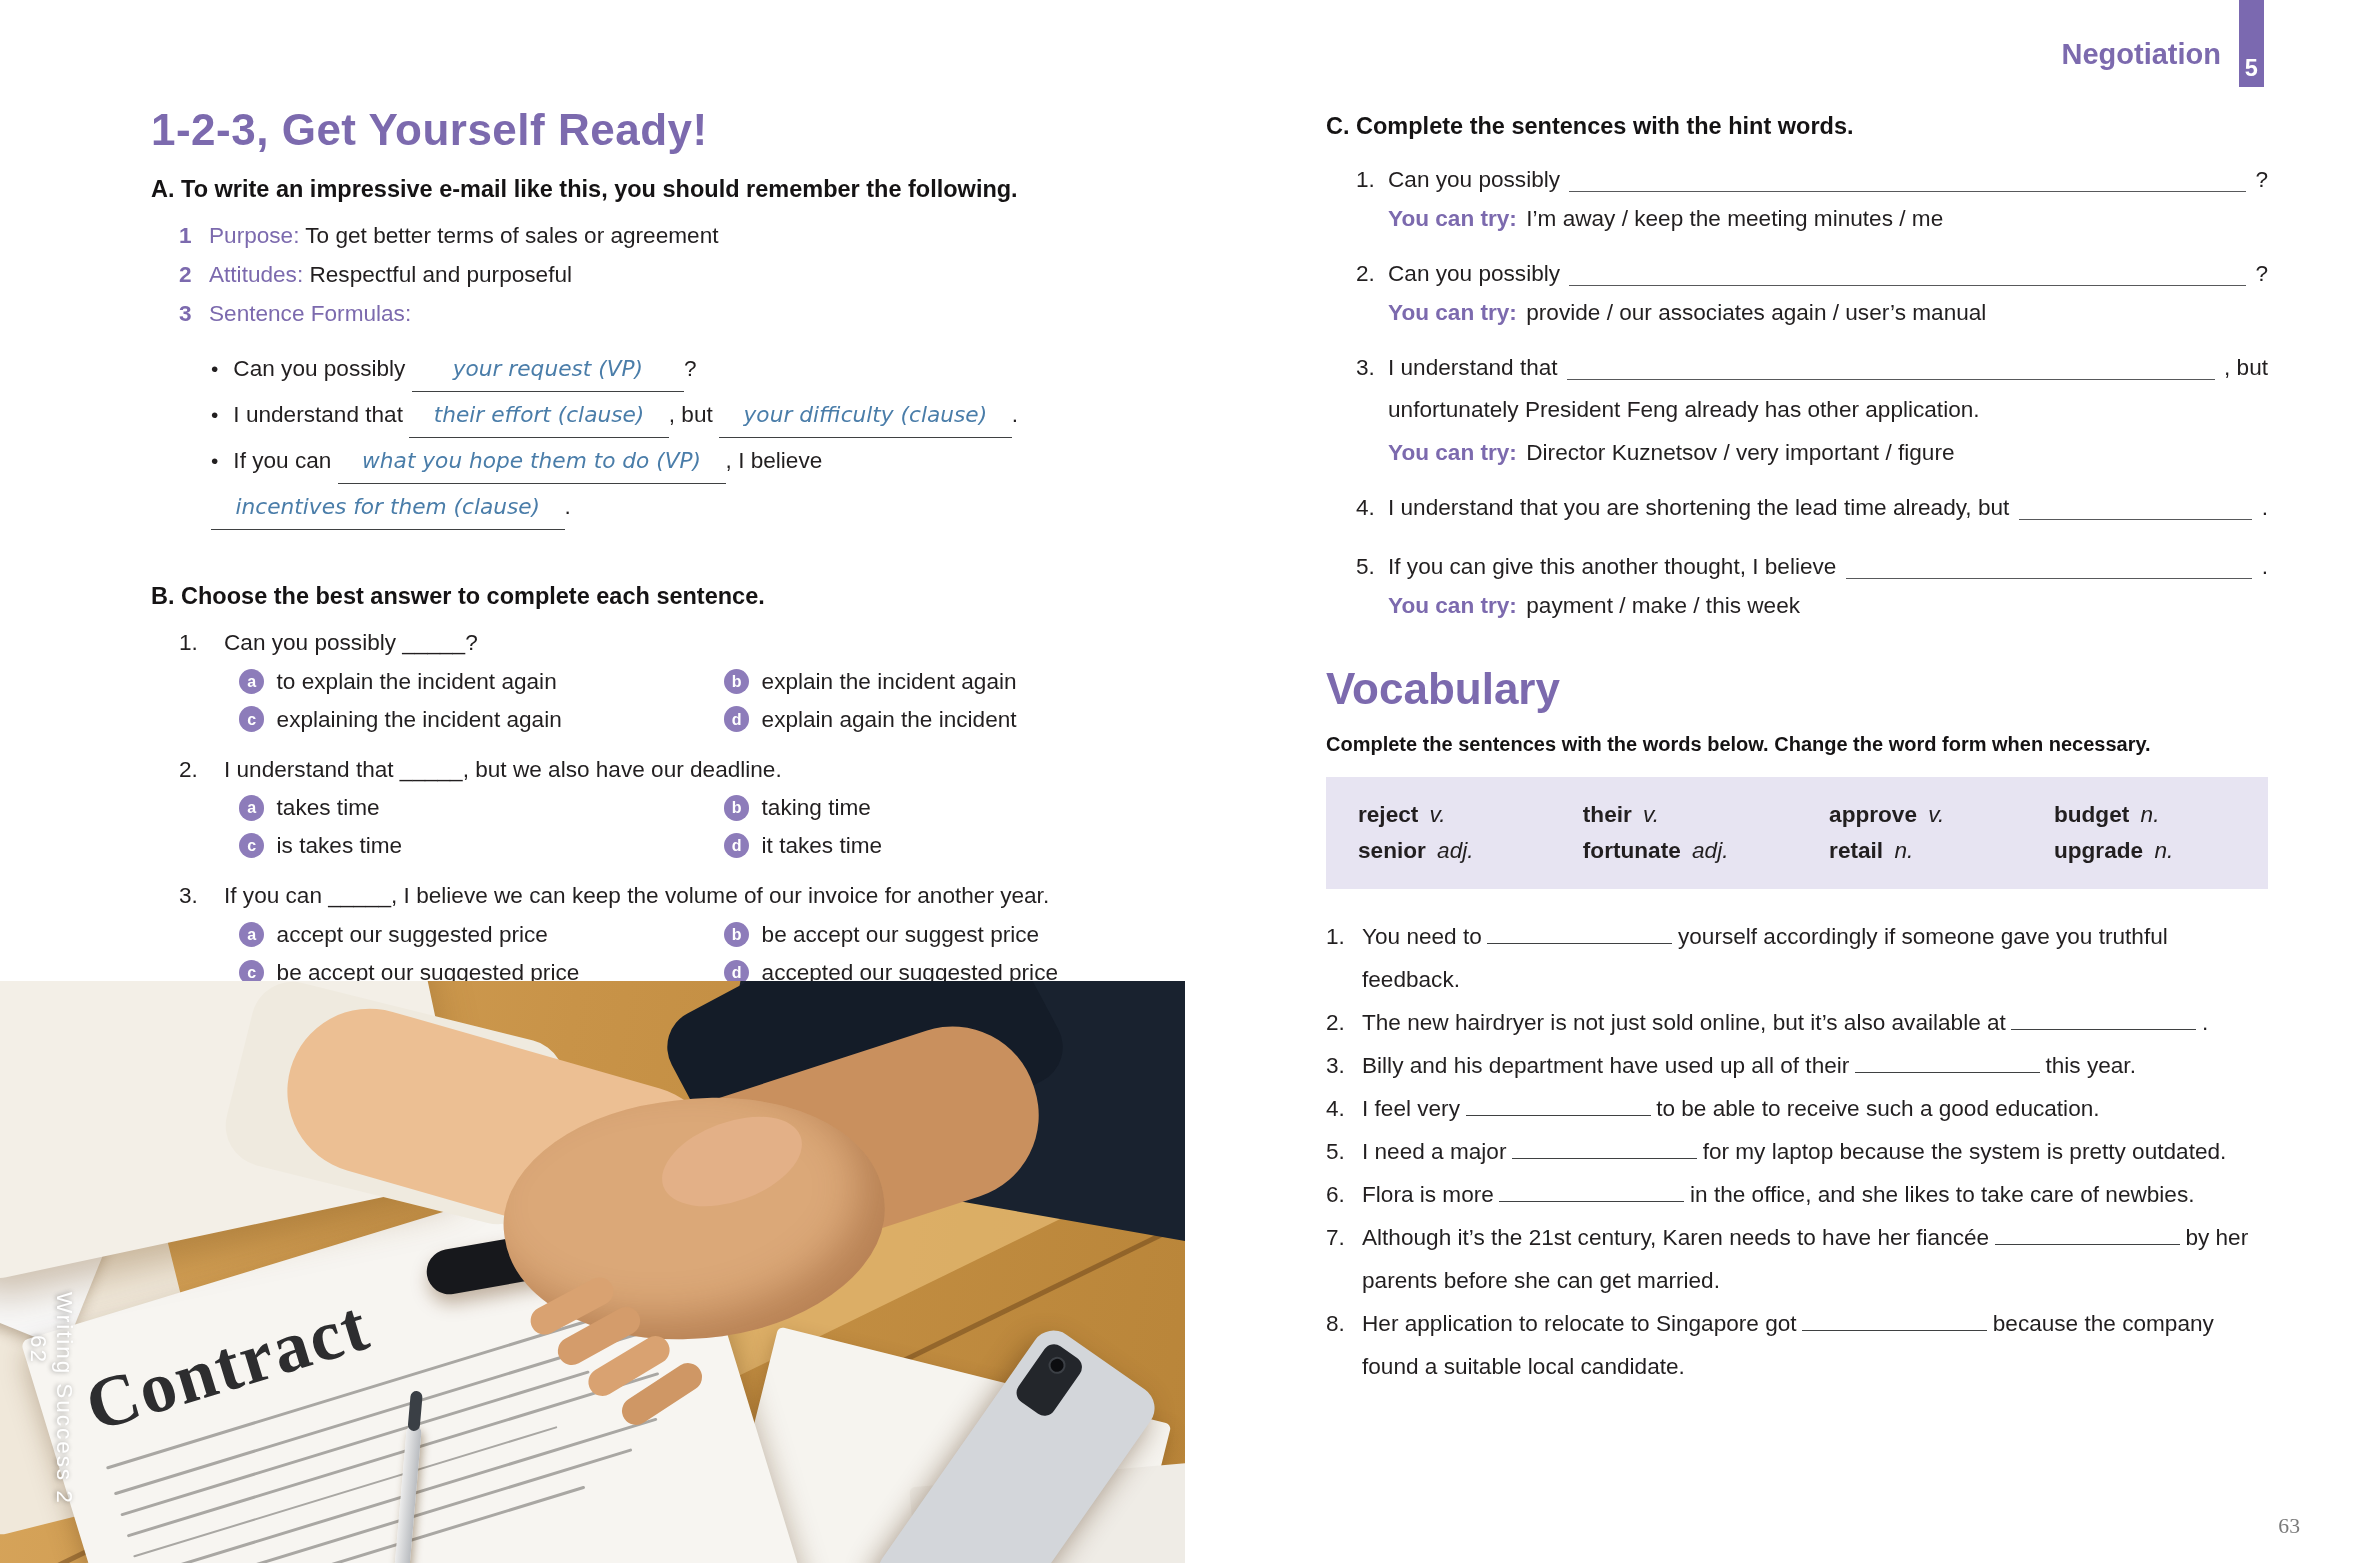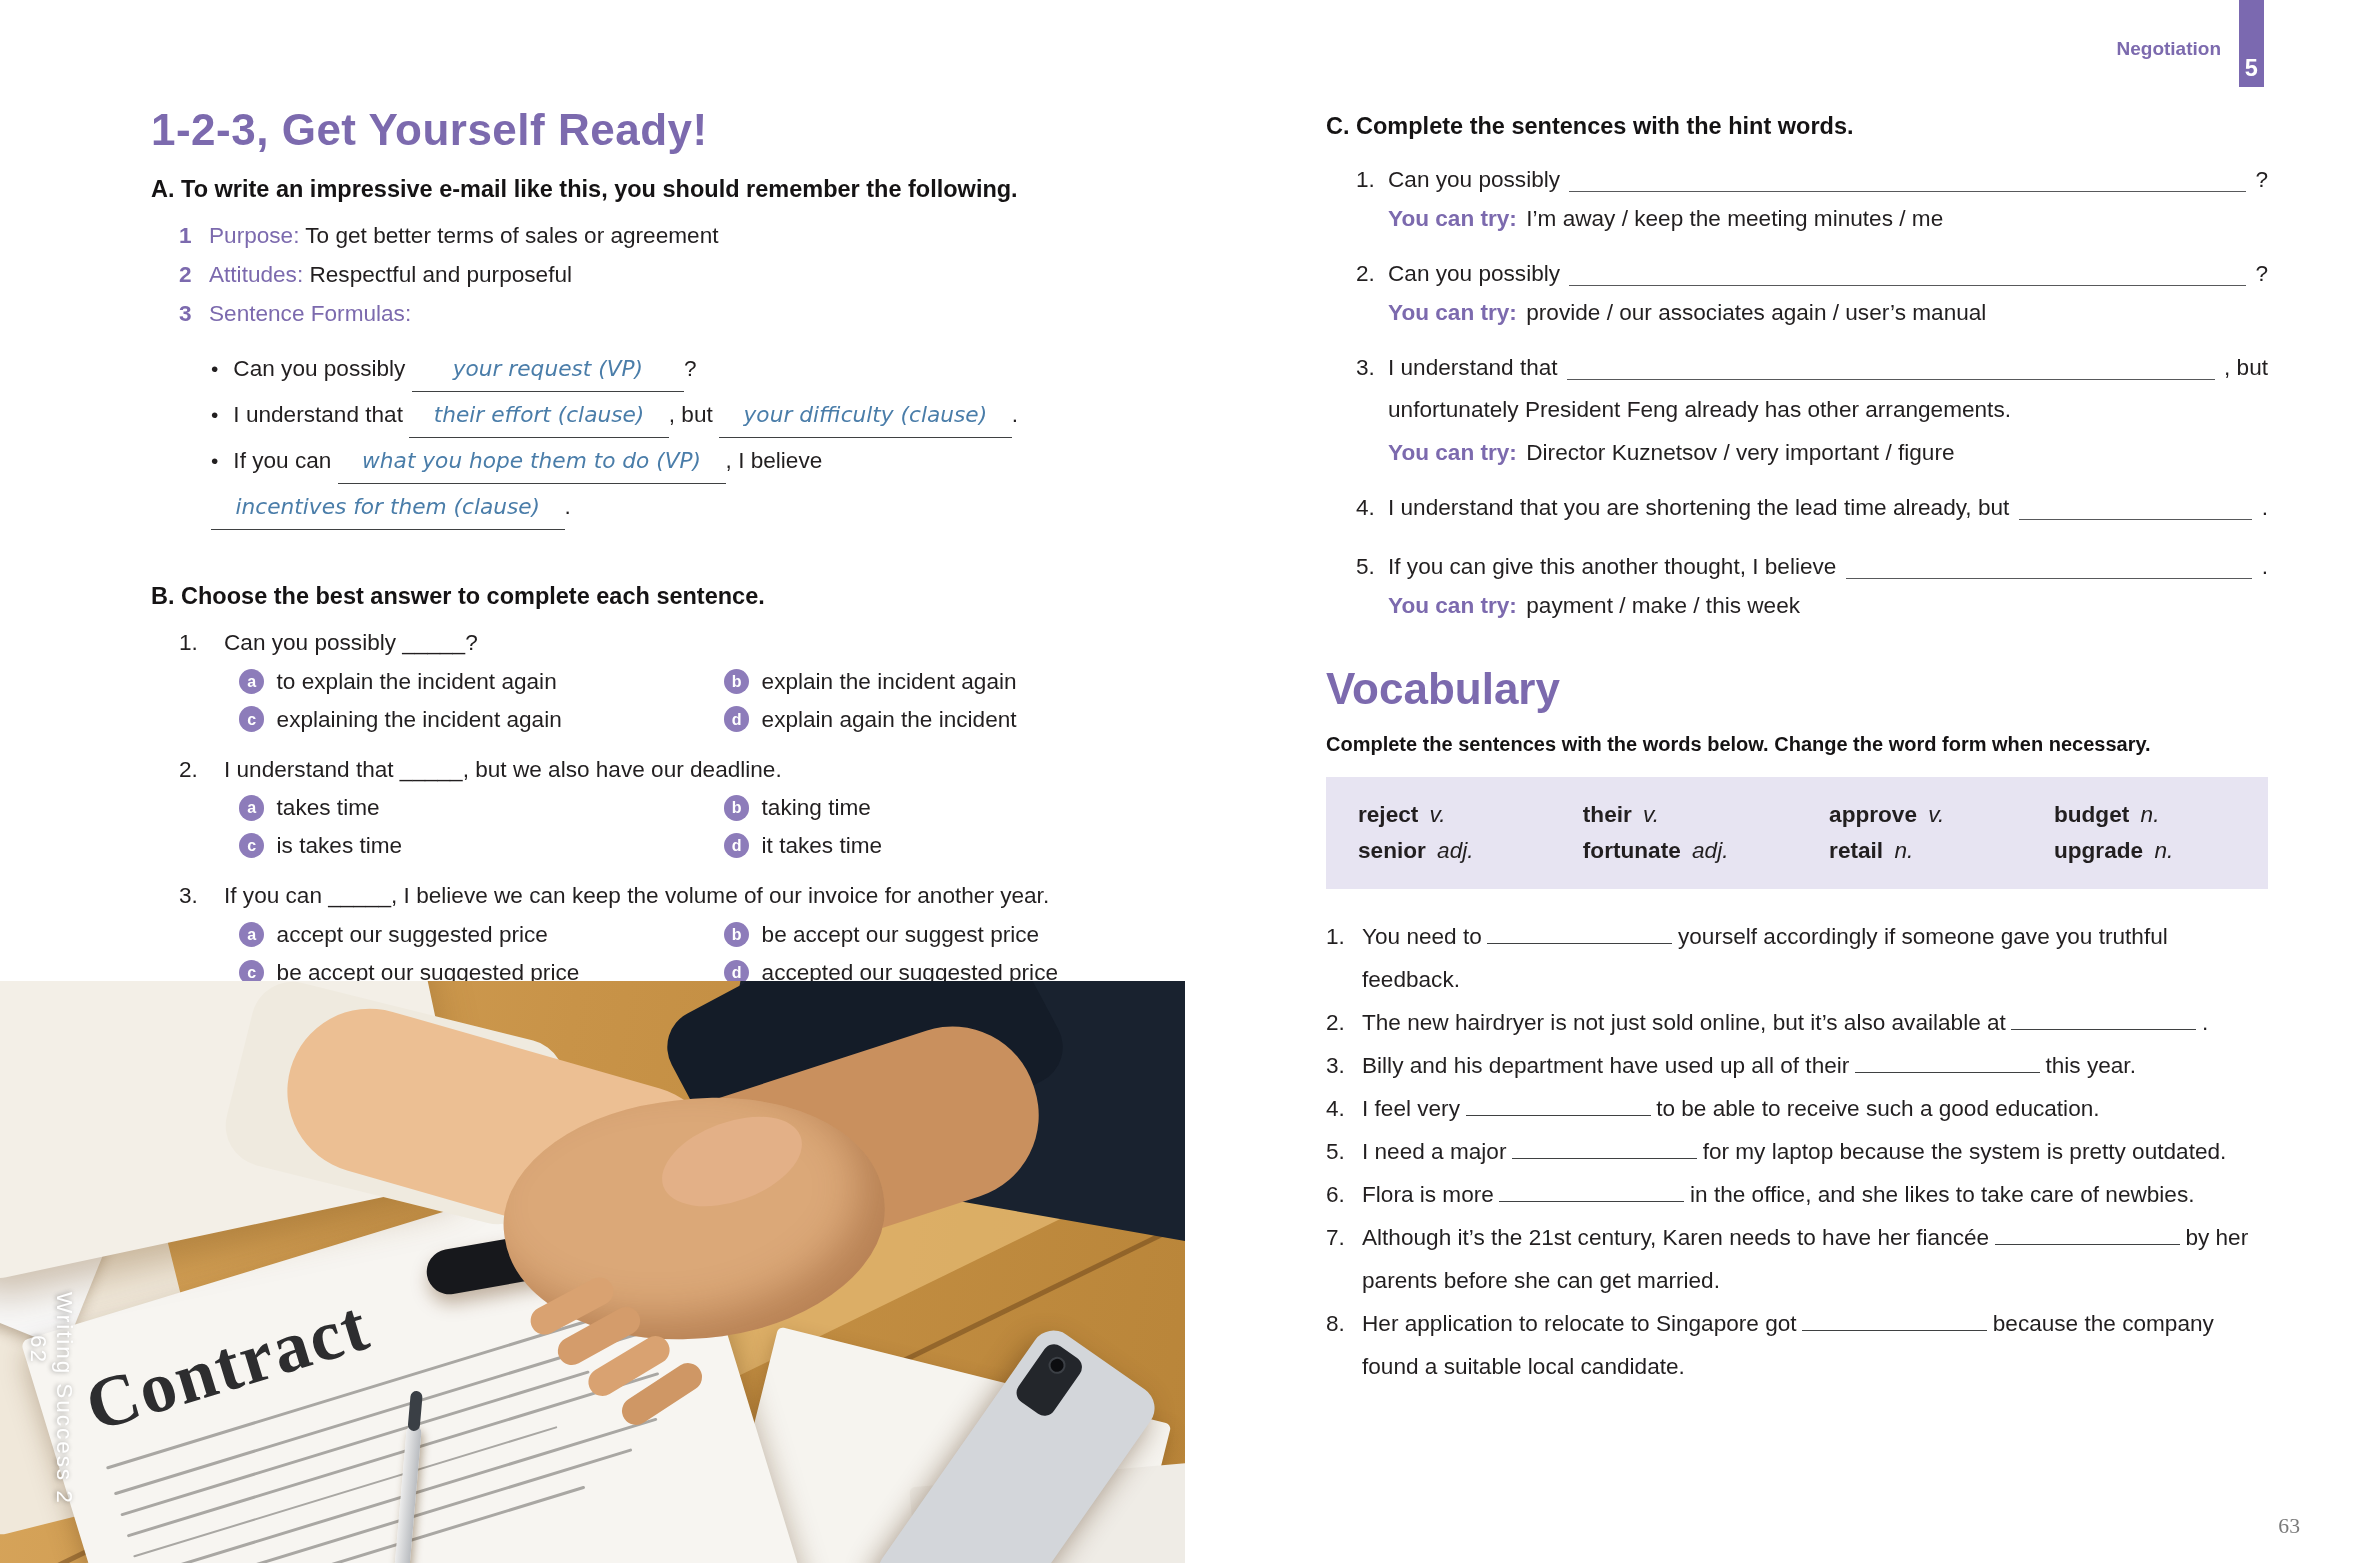--- a/index.html
+++ b/index.html
@@ -91,21 +91,21 @@
   .contract-title{font-family:"Liberation Serif",serif;font-weight:bold;font-size:72px;color:#2d2d2f;letter-spacing:1.9px;}
   .cl{height:2.8px;background:#a9a7a3;margin-top:19px;border-radius:1.9px;}
   .cl1{width:527px;}.cl2{width:565px;margin-top:24.5px;}.cl3{width:490px;}.cl4{width:556px;}.cl5{width:443px;}.cl6{width:541px;}.cl7{width:508px;}.cl8{width:452px;}
   .spine{
     position:absolute;left:24.5px;top:311px;writing-mode:vertical-rl;
     color:#fff;font-size:22.6px;letter-spacing:1.9px;text-shadow:0 0.9px 5.6px rgba(0,0,0,.4);
   }
   .spine-page{margin-top:43px;}
 
   
-  .unit-label{position:absolute;top:38px;right:149px;font-size:19px;font-weight:bold;color:var(--purple);}
+  .unit-label{position:absolute;top:38px;right:149px;font-size:29px;font-weight:bold;color:var(--purple);}
   .unit-tab{
     position:absolute;top:0;right:106px;width:25.4px;height:87px;background:var(--purple-deep);
     color:#fff;display:flex;align-items:flex-end;justify-content:center;
     font-size:23.5px;font-weight:bold;padding-bottom:4.7px;
   }
   .rp-content{position:absolute;left:141px;top:92px;width:942px;}
   .citem{margin-top:21px;}
   .crow{display:flex;align-items:flex-end;font-size:22.6px;line-height:38px;padding-left:30px;}
   .cnum{flex:0 0 32px;}
   .cpre{white-space:nowrap;}
@@ -360,21 +360,21 @@
       </div>
     </div>
 
     <div class="citem">
       <div class="crow">
         <span class="cnum">3.</span>
         <span class="cpre">I understand that</span>
         <span class="cblank"></span>
         <span>, but</span>
       </div>
-      <div class="cwrap">unfortunately President Feng already has other arrangements.</div>
+      <div class="cwrap">unfortunately President Feng already has other application.</div>
       <div class="chint" style="margin-top:9.4px;">
         <span class="hl">You can try:</span><span>Director Kuznetsov / very important / figure</span>
       </div>
     </div>
 
     <div class="citem">
       <div class="crow">
         <span class="cnum">4.</span>
         <span class="cpre">I understand that you are shortening the lead time already, but</span>
         <span class="cblank"></span>

